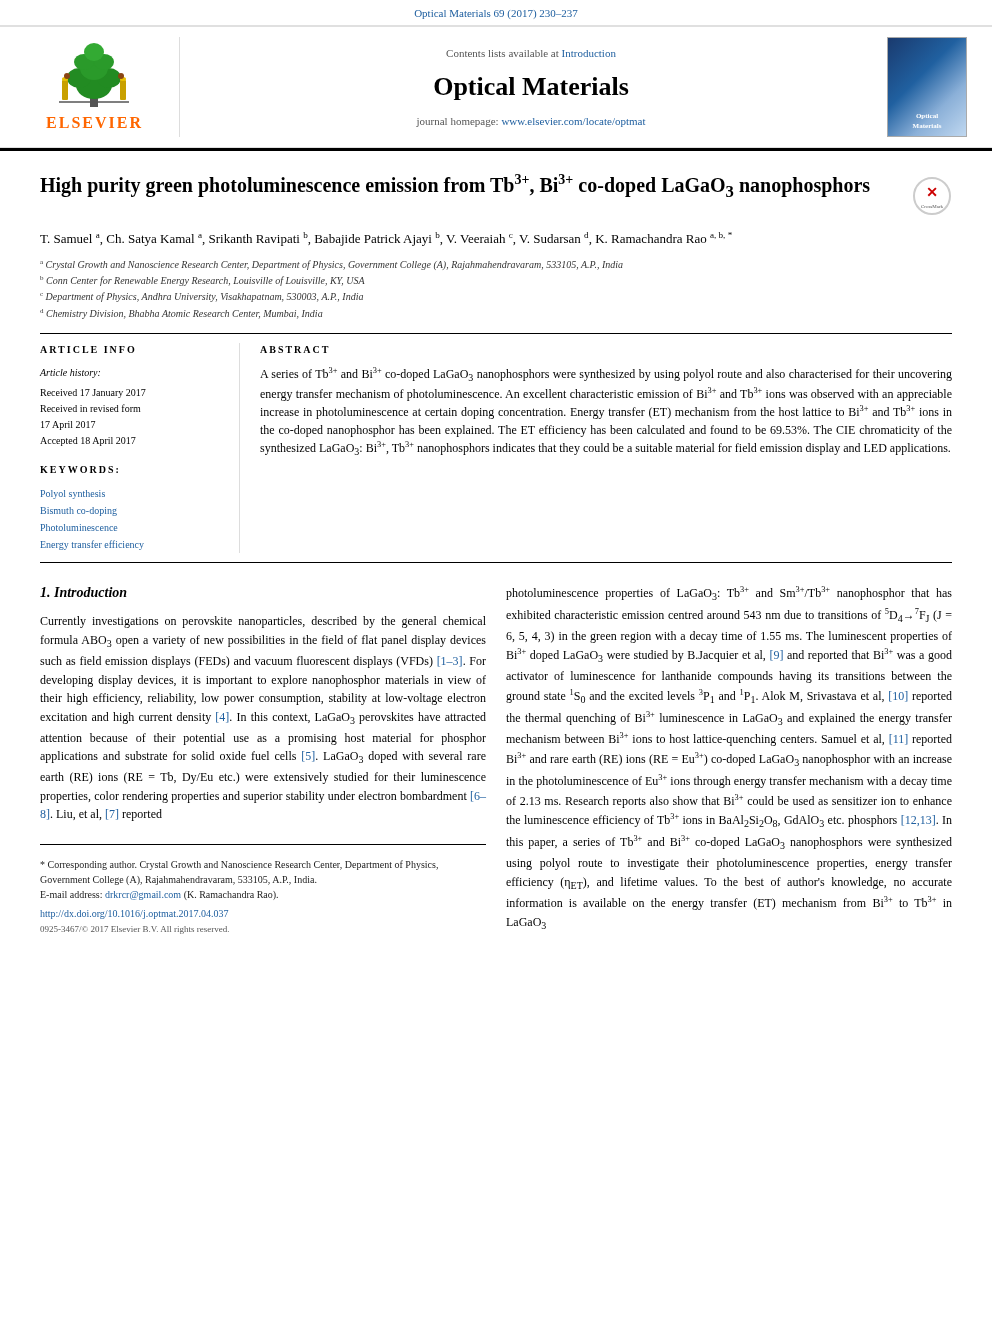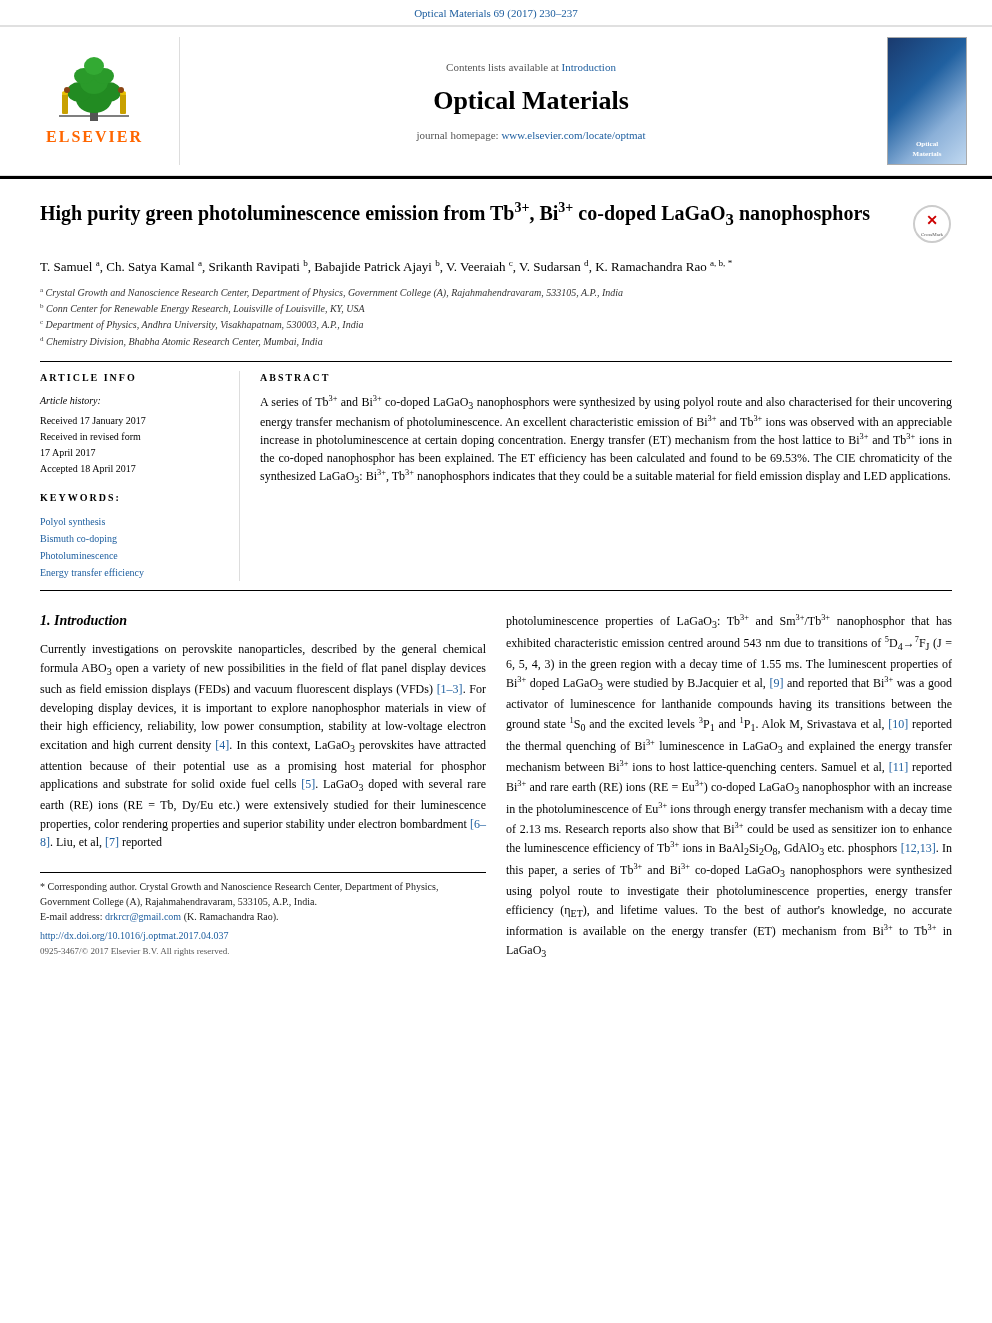--- a/index.html
+++ b/index.html
@@ -87,21 +87,21 @@
       margin-top: 4px;
     }
     .header-right {
       width: 90px;
       display: flex;
       align-items: center;
       justify-content: center;
     }
     .journal-cover-img {
       width: 80px;
-      height: 128px;
+      height: 100px;
       background: linear-gradient(135deg, #1a3a6e 0%, #2060a0 40%, #8bb0d8 70%, #c0d8f0 100%);
       border: 1px solid #aaa;
       display: flex;
       flex-direction: column;
       align-items: center;
       justify-content: flex-end;
       padding-bottom: 5px;
     }
     .cover-label {
       color: #fff;
@@ -246,21 +246,21 @@
     }
     .body-text {
       font-size: 12px;
       line-height: 1.55;
       text-align: justify;
       margin-bottom: 8px;
     }
     .footnote-area {
       border-top: 1px solid #000;
       margin-top: 20px;
-      padding-top: 6px;
+      padding-top: 12px;
       font-size: 10px;
       line-height: 1.5;
       color: #222;
     }
     .doi-line {
       font-size: 10px;
       color: #2060a0;
       margin-top: 4px;
     }
     .issn-line {

